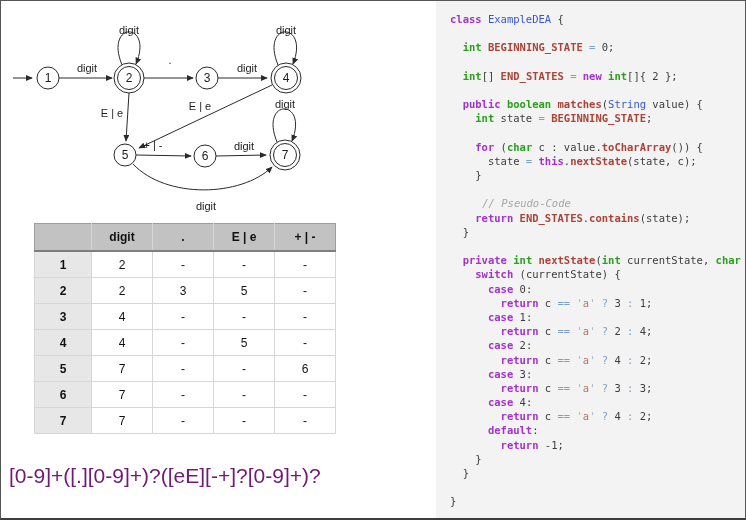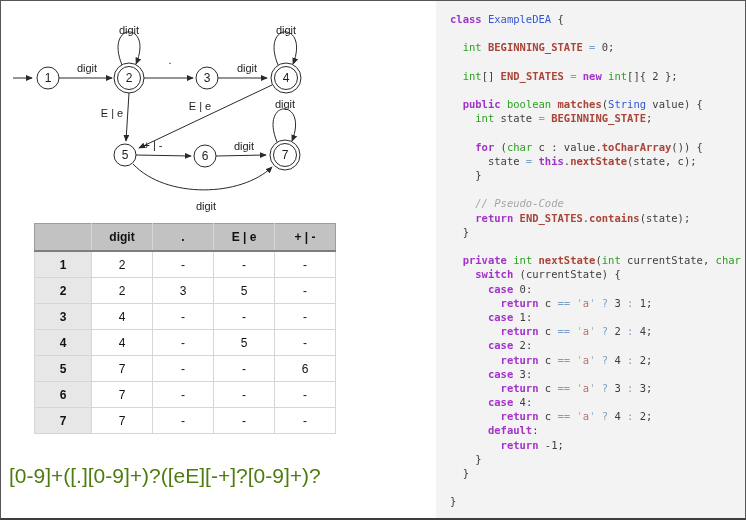--- a/index.html
+++ b/index.html
@@ -33,36 +33,36 @@
     border-bottom:2px solid #7e7e7e; border-top:1px solid #9d9d9d;
   }
   table.ttable thead th:first-child { border-left:1px solid #9d9d9d; }
   table.ttable thead th:last-child  { border-right:1px solid #9d9d9d; }
   table.ttable td { height:25px; background:#ffffff; }
   table.ttable td.state-cell { background:#e7e7e7; font-weight:bold; }
   table.ttable .c0 { width:57px; }
   table.ttable .c1, table.ttable .c2, table.ttable .c3, table.ttable .c4 { width:61px; }
   
   .regex {
-    margin:30px 0 16px 8px; font-size:21px; color:#4d7c0f;
+    margin:30px 0 16px 8px; font-size:21px; color:#701a75;
     font-family:"Liberation Sans", sans-serif; letter-spacing:0px;
   }
   
   .code {
     margin:0; font-family:"DejaVu Sans Mono","Liberation Mono",monospace;
     font-size:10.5px; line-height:14.2px; color:var(--plain,#3d3d3d);
   }
   .cl { white-space:pre; height:14.2px; }
   .tok-k  { color:var(--keyword,#a333c9); font-weight:bold; }
-  .tok-t  { color:var(--type,#2ba01e); font-weight:normal; }
+  .tok-t  { color:var(--type,#2ba01e); font-weight:bold; }
   .tok-cn { color:var(--classname,#3456d1); }
   .tok-fn { color:var(--func,#a94438);font-weight:bold; }
   .tok-o  { color:var(--operator,#7da0c4); }
   .tok-p  { color:var(--plain,#3d3d3d); }
-  .tok-cm { color:var(--comment,#a6a6a6); font-style:italic; }
+  .tok-cm { color:var(--comment,#a6a6a6); font-style:italic;margin-left:7px; }
   .tok-sq { color:var(--strquote,#9cb4cc); }
   .tok-sc { color:var(--strchar,#b0766b); }
 </style>
 </head>
 <body>
 
 <div class="app">
   <div class="left-pane">
 
     <svg class="dfa" width="435" height="218" viewBox="0 0 435 218">

